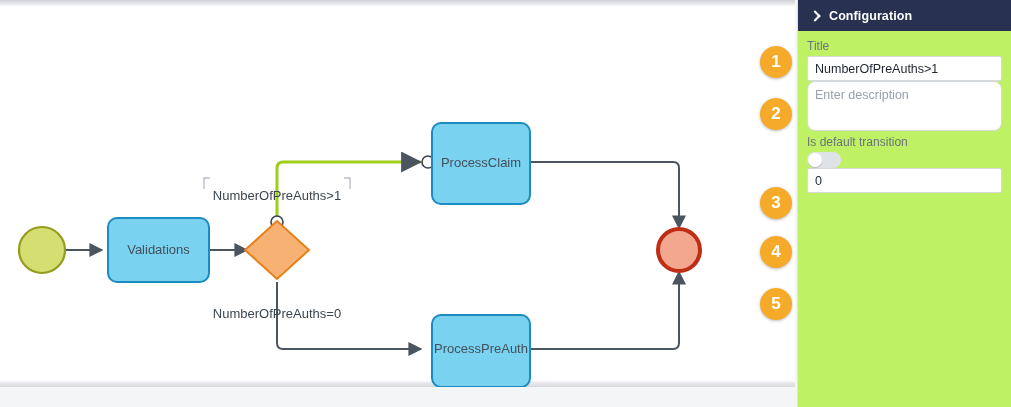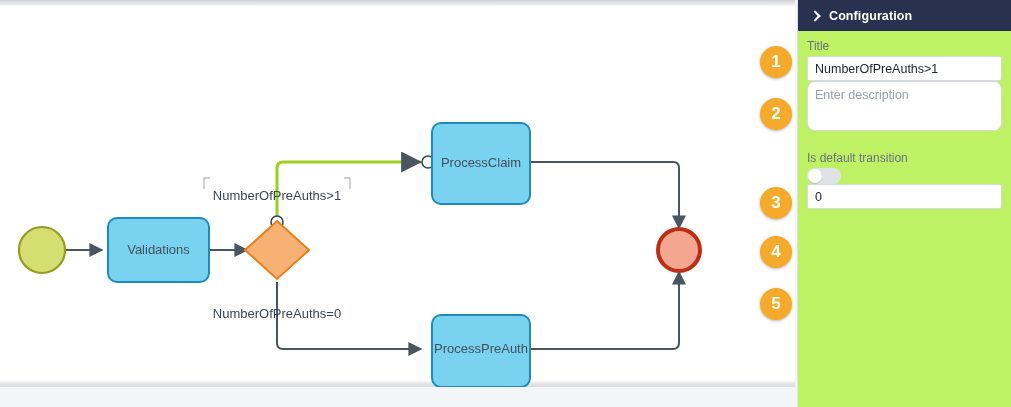--- a/index.html
+++ b/index.html
@@ -240,21 +240,21 @@
       <span id="config-title">Configuration</span>
     </div>
 
     <div class="field-block">
 
       <div class="field-label">Title</div>
       <input class="field-input" type="text" value="NumberOfPreAuths&gt;1" style="">
 
       <textarea class="field-textarea" placeholder="Enter description" style=""></textarea>
 
-      <div class="field-label" style="margin-top:16px;">Is default transition</div>
+      <div class="field-label" style="margin-top:0;">Is default transition</div>
       <div class="toggle">
         <div class="knob"></div>
       </div>
 
       <input class="field-input" type="text" value="0" style="">
 
     </div>
   </div>
 
   <div class="badge" style="left:760px; top:46px;">1</div>

